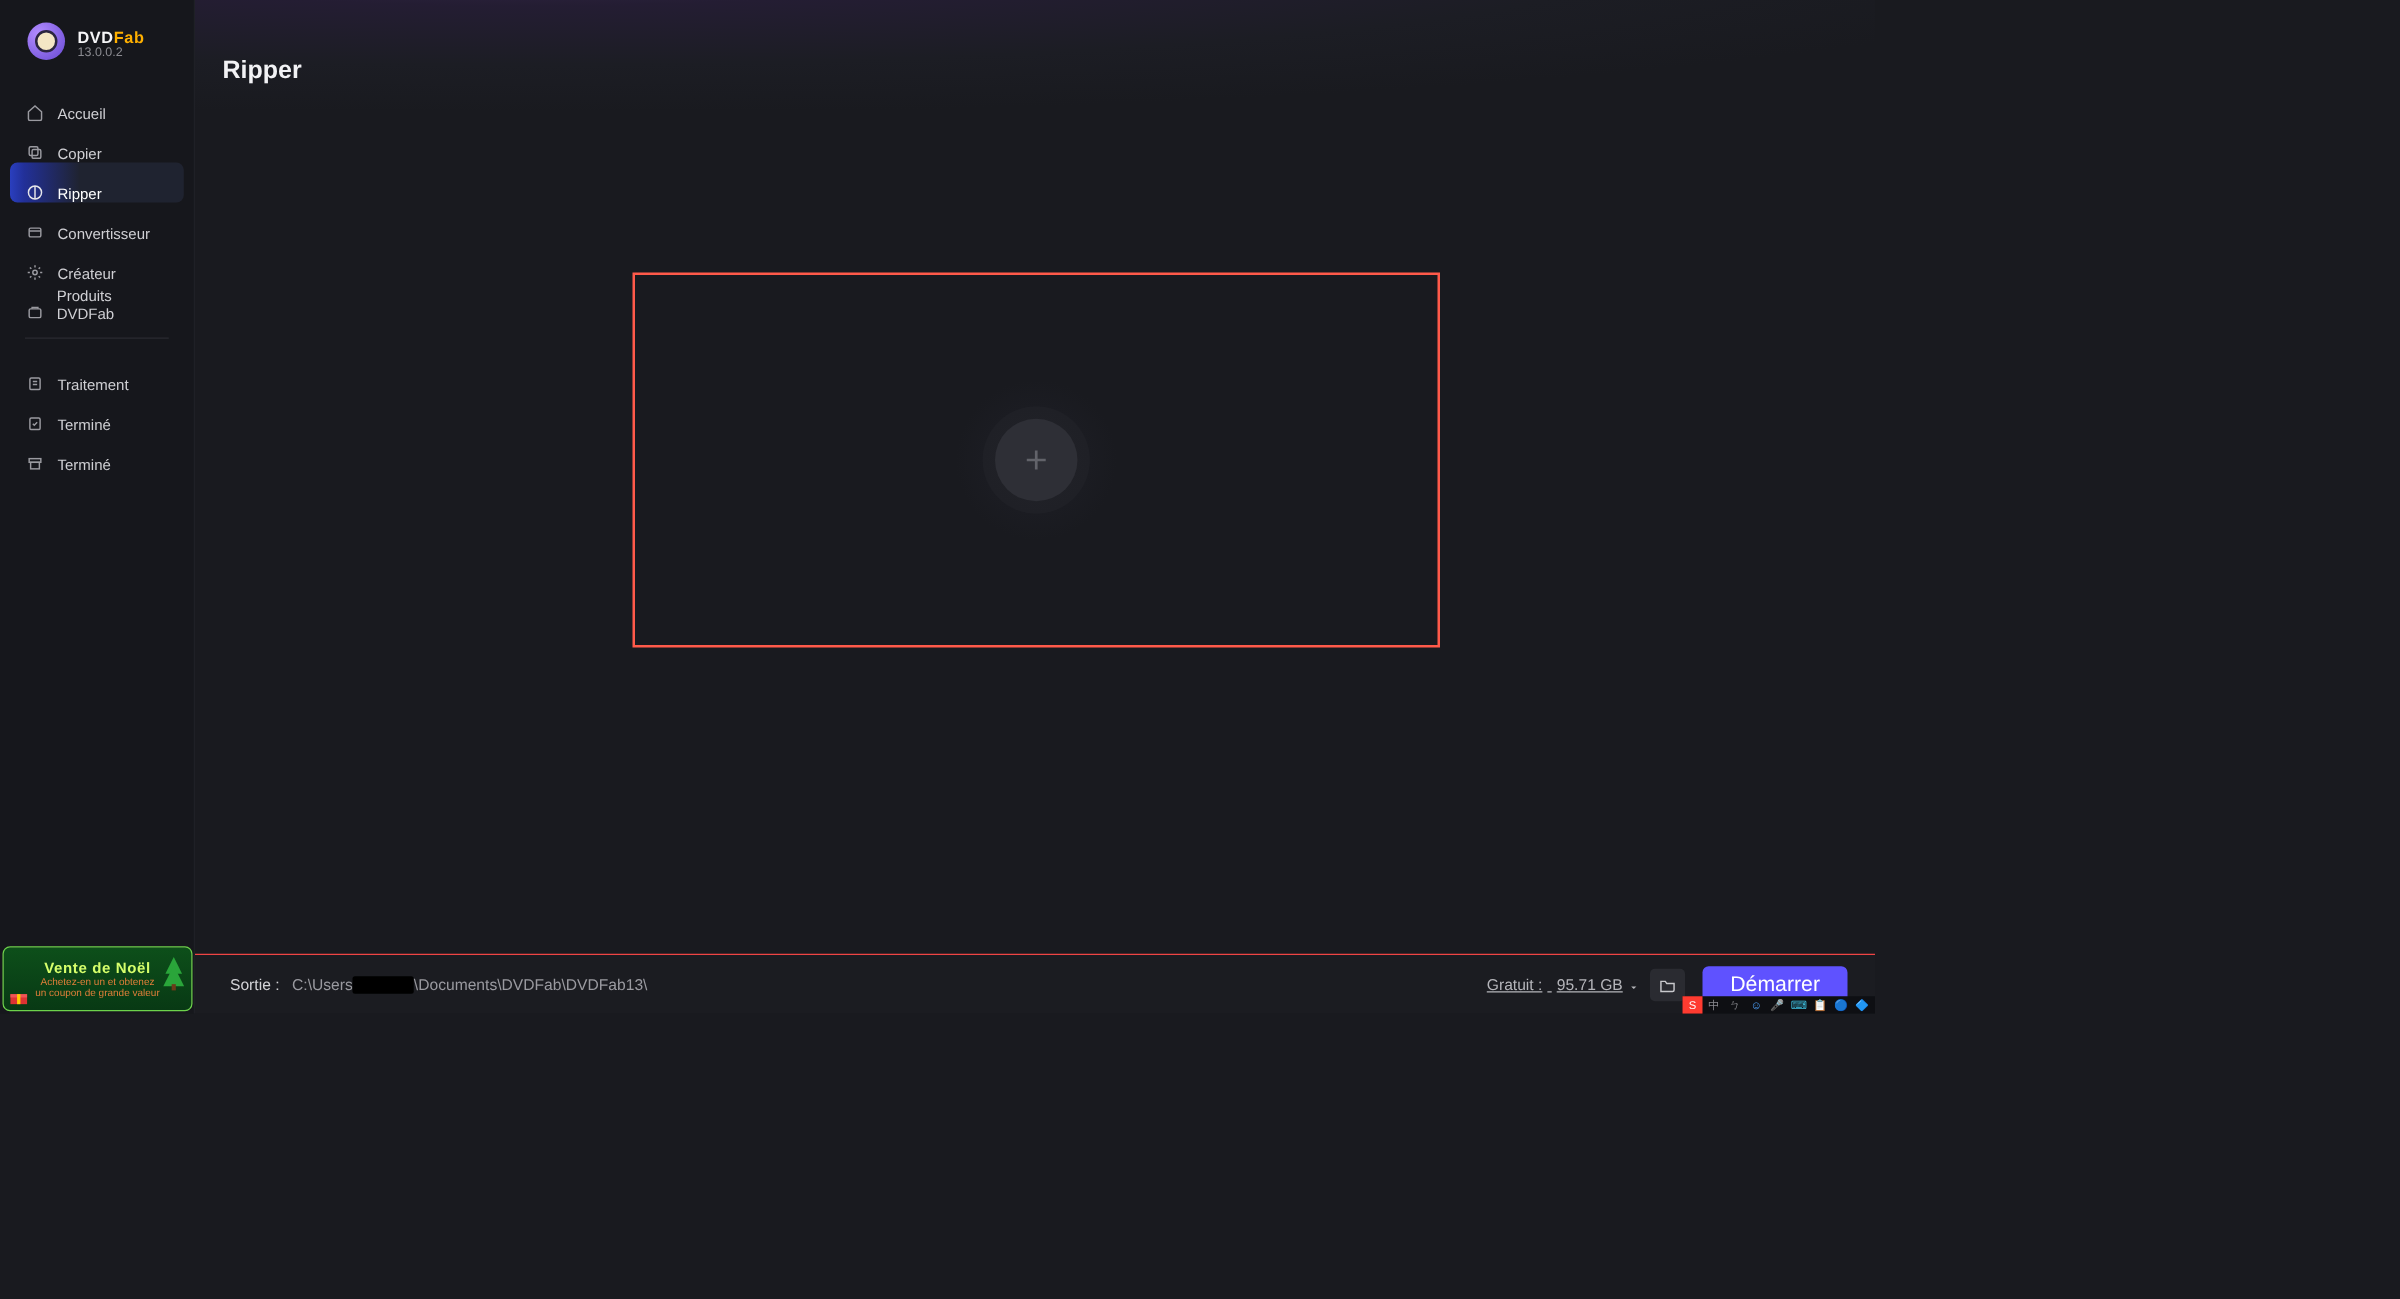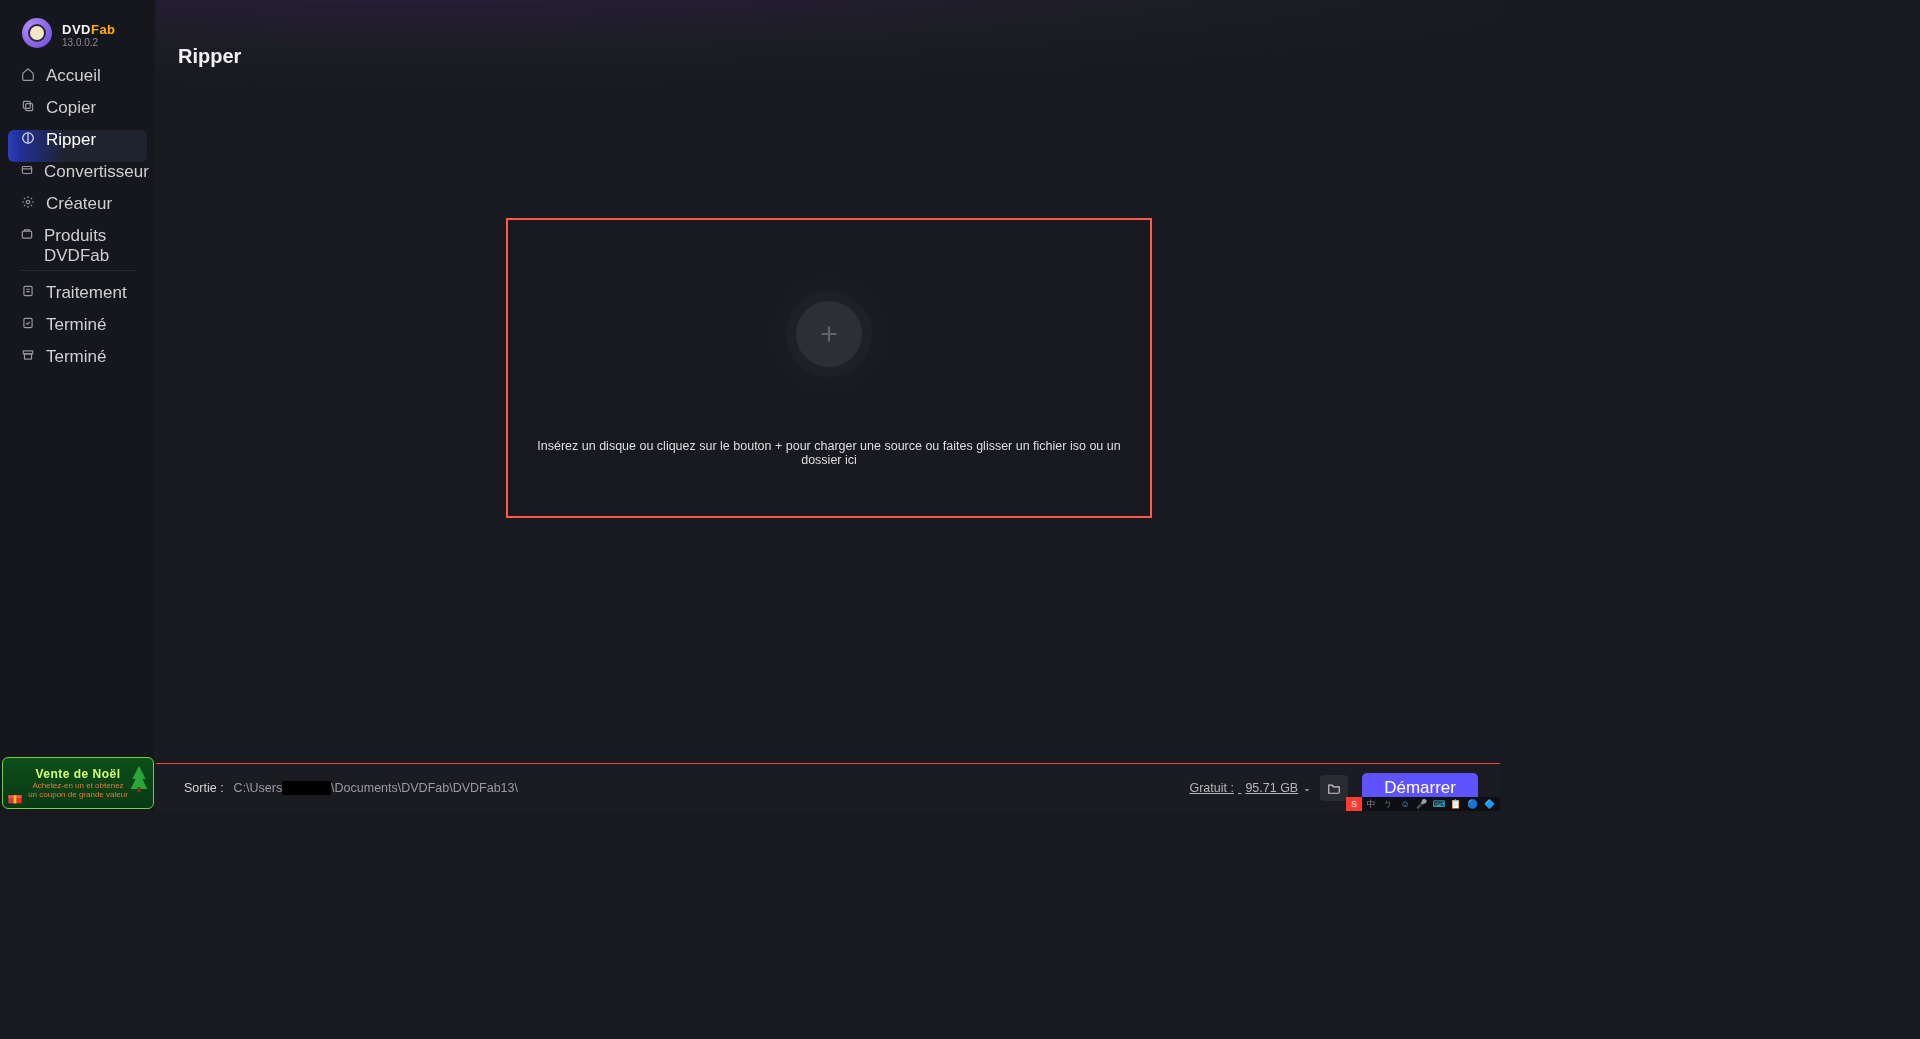--- a/index.html
+++ b/index.html
@@ -10,21 +10,21 @@
 
 .sidebar { position: absolute; left: 0; top: 0; width: 156px; height: 100%; background: #16171c; padding-top: 12px; border-right: 1px solid #1f2026; }
 .logo-block { display: flex; align-items: flex-end; gap: 10px; padding: 6px 16px 18px 22px; }
 .logo-circle { width: 30px; height: 30px; border-radius: 50%; background: radial-gradient(circle at 30% 30%, #b38cff, #6749d3); display: flex; align-items: center; justify-content: center; }
 .logo-inner { width: 18px; height: 18px; border-radius: 50%; background: #f4e6c5; border: 2px solid #2b2540; }
 .logo-text .name { color: #f5f5f7; font-size: 13px; font-weight: 700; letter-spacing: .5px; }
 .logo-text .name span.accent { color: #ffb000; }
 .logo-text .ver { color: #8a8a90; font-size: 10px; }
 
 .nav { display: flex; flex-direction: column; padding: 0 8px; }
-.nav-item { display: flex; align-items: flex-start; gap: 10px; height: 32px; padding: 0 12px; border-radius: 6px; font-size: 17px; color: #cfcfd3; cursor: pointer; }
+.nav-item { display: flex; align-items: flex-end; gap: 10px; height: 32px; padding: 0 12px; border-radius: 6px; font-size: 12px; color: #cfcfd3; cursor: pointer; }
 .nav-item.active { background: linear-gradient(90deg, #2a3fbf 0%, #223099 8%, #1f2330 40%); color: #fff; }
 .nav-item .ico { width: 16px; height: 16px; display: flex; align-items: center; justify-content: center; color: #9a9aa0; }
 .nav-item.active .ico { color: #e6e6ea; }
 .nav-sep { height: 1px; background: #2a2b31; margin: 12px 12px; }
 
 .promo { position: absolute; left: 2px; bottom: 2px; width: 152px; height: 52px; border: 1px solid #6dd24b; border-radius: 6px; background: linear-gradient(180deg,#0d4f1a,#083914); padding: 6px 6px; overflow: hidden; display:flex; flex-direction:column; justify-content:center; }
 .promo .t { color: #d6ff6b; font-weight: 700; font-size: 12px; text-align:center; letter-spacing:.5px;}
 .promo .s { color: #e07e39; font-size: 8px; line-height: 1.15; text-align:center; }
 .promo .tree { position:absolute; right:4px; top:6px; width:20px; height:30px; }
 .promo .gift { position:absolute; left:4px; bottom:3px; width:16px; height:14px; }
@@ -211,21 +211,20 @@
 
   <div class="content">
     <div class="dropzone">
       <div class="plus-halo">
         <div class="plus-ring">
           <svg width="26" height="26" viewBox="0 0 24 24" fill="none" stroke="currentColor" stroke-width="2">
               <path d="M12 5v14M5 12h14"></path>
             </svg>
         </div>
       </div>
-      <div class="drop-text">Insérez un disque ou cliquez sur le bouton +  pour charger une source ou faites glisser un fichier iso ou un dossier ici</div>
     </div>
   </div>
 </div>
 
 <div class="footer">
   <span class="out-label">Sortie :</span>
   <span class="out-path">
     <span>C:\Users</span><span class="red">&nbsp;&nbsp;&nbsp;&nbsp;&nbsp;&nbsp;</span><span>\Documents\DVDFab\DVDFab13\</span>
   </span>
   <span class="spacer"></span>

